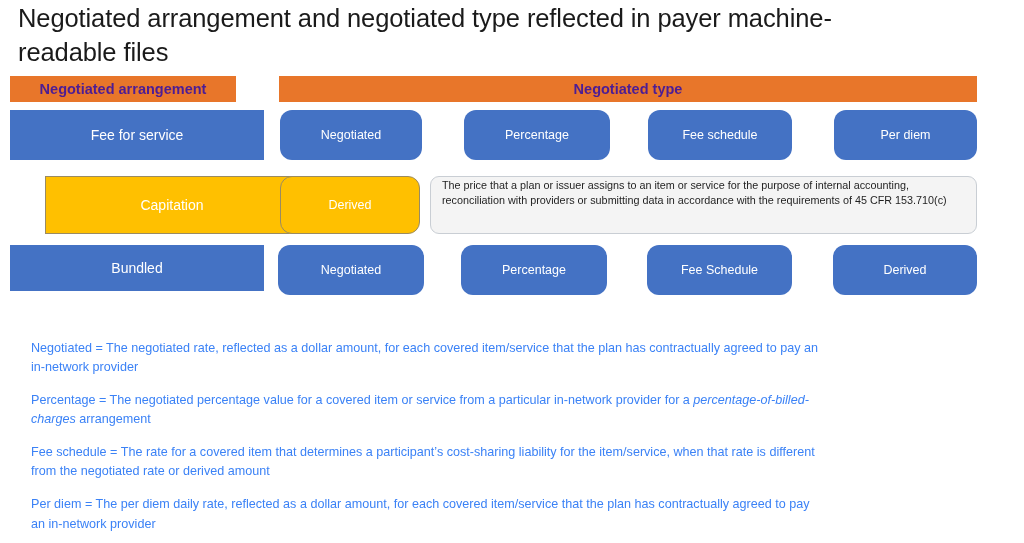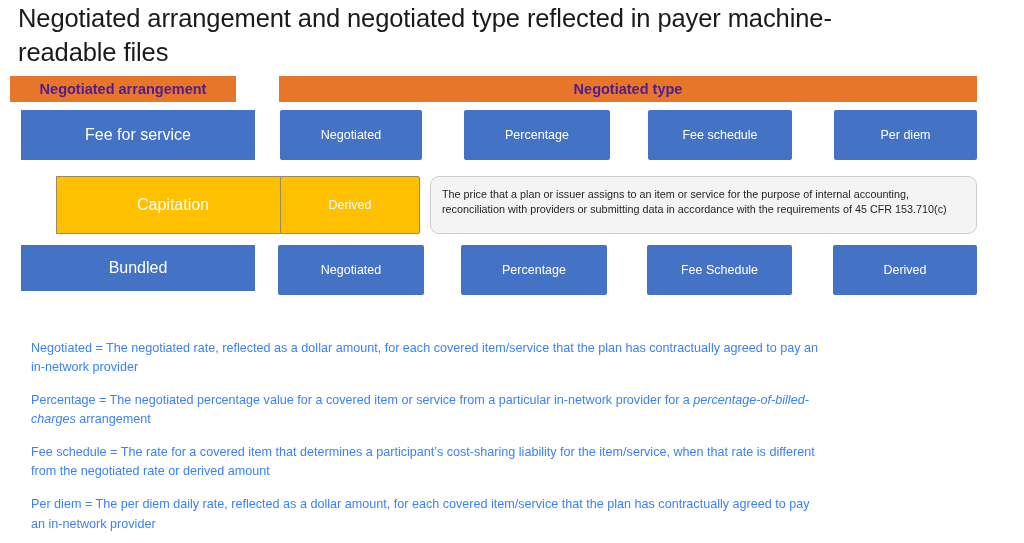--- a/index.html
+++ b/index.html
@@ -57,44 +57,44 @@
   }
   .col-header.type {
     left: 279px;
     width: 698px;
     top: 0;
   }
 
   
   .arr-cell {
     position: absolute;
-    left: 21px;
-    width: 234px;
+    left: 10px;
+    width: 254px;
     display: flex;
     align-items: center;
     justify-content: center;
     color: #ffffff;
-    font-size: 16px;
+    font-size: 14px;
     box-sizing: border-box;
   }
   .arr-cell.blue {
     background: #4472C4;
   }
   .arr-cell.amber {
     background: #FFC000;
     border: 1px solid #9a8b62;
   }
   .arr-fee   { top: 34px;  height: 50px; }
   .arr-cap   { top: 100px; height: 58px; margin-left: 35px; }
   .arr-bun   { top: 169px; height: 46px; }
 
   
   .pill {
     position: absolute;
-    border-radius: 2px;
+    border-radius: 12px;
     display: flex;
     align-items: center;
     justify-content: center;
     color: #ffffff;
     font-size: 12.5px;
     box-sizing: border-box;
     text-align: center;
   }
   .pill.blue  { background: #4472C4; }
   .pill.amber {
@@ -117,21 +117,21 @@
   .callout {
     position: absolute;
     left: 430px;
     top: 100px;
     width: 547px;
     height: 58px;
     background: #F4F4F4;
     border: 1px solid #c9ced4;
     border-radius: 9px;
     box-sizing: border-box;
-    padding: 10px 11px 0 11px;
+    padding: 1px 11px 0 11px;
     font-size: 10.8px;
     line-height: 1.42;
     color: #1f1f1f;
     text-align: left;
     display: block;
   }
 
   
   .r3 { top: 169px; height: 50px; }
   .r3.c1 { left: 278px; width: 146px; }

